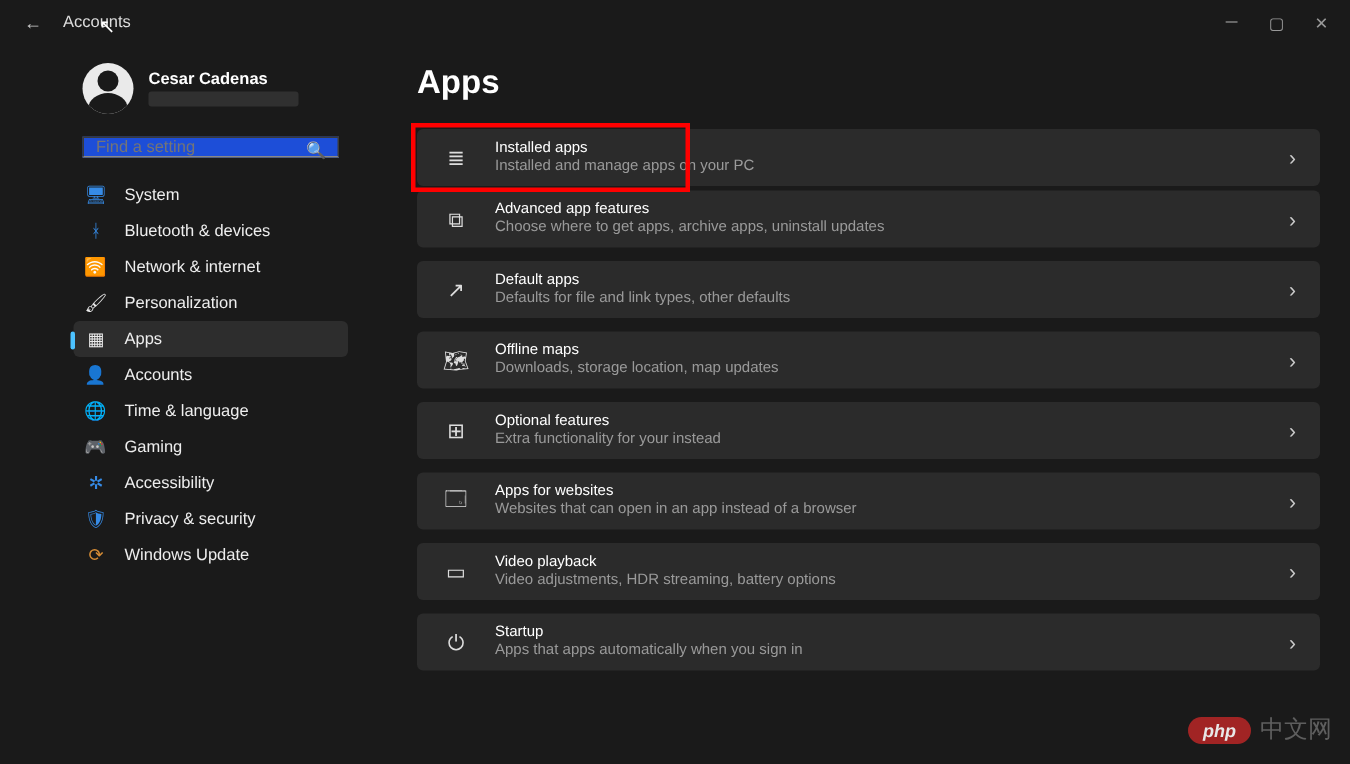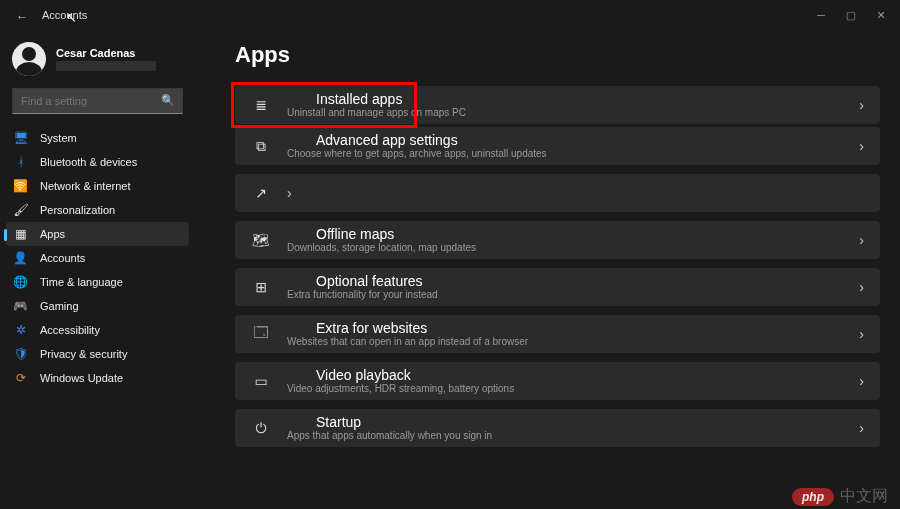--- a/index.html
+++ b/index.html
@@ -8,60 +8,60 @@
   
   .titlebar { height: 30px; display: flex; align-items: center; justify-content: space-between; padding: 0 4px; }
   .titlebar-left { display: flex; align-items: center; gap: 12px; padding-left: 10px; }
   .back-btn { width: 16px; height: 16px; display:flex; align-items:center; justify-content:center; cursor:pointer; color:#ccc; font-size:12px;}
   .app-title { font-size: 11px; color: #ddd; }
   .titlebar-right { display: flex; }
   .tb-btn { width: 30px; height: 30px; display:flex; align-items:center; justify-content:center; font-size:11px; color:#999; cursor:pointer; }
   .cursor { position:absolute; top: 10px; left: 66px; font-size:13px; color:#fff; pointer-events:none; }
 
   
-  .layout { display:flex; height: calc(100% - 30px); }
+  .layout { display:flex; height: calc(100% - 30px); padding-left: 43px; }
   .sidebar { width: 195px; padding: 8px 0 0 0; }
   .main { flex:1; padding: 10px 20px 0 40px; overflow-y:auto; }
 
   
   .userblock { display:flex; align-items:center; padding: 4px 12px 12px 12px; gap:10px; }
   .avatar { width: 34px; height: 34px; border-radius:50%; background:#eaeaea; position:relative; overflow:hidden; }
   .avatar::before { content:""; position:absolute; width:14px; height:14px; border-radius:50%; background:#1a1a1a; top:5px; left:10px;}
   .avatar::after { content:""; position:absolute; width:26px; height:20px; border-radius:50% 50% 0 0; background:#1a1a1a; top:20px; left:4px;}
   .userinfo { display:flex; flex-direction:column; gap:2px; }
   .username { font-size:11px; font-weight:600; }
   .useremail { width:100px; height:10px; background:#303030; border-radius:2px; }
 
   
   .searchwrap { margin: 0 12px 12px 12px; position:relative; }
-  .search { width:100%; height:26px; background:#404040; border:1px solid #3a3a3a; border-bottom:1px solid #888; color:#bbb; font-size:11px; padding:0 8px; }
+  .search { width:100%; height:14px; background:#1d4ed8; border:1px solid #3a3a3a; border-bottom:1px solid #888; color:#bbb; font-size:11px; padding:0 8px; }
   .search-icon { position:absolute; right:8px; top:6px; color:#bbb; font-size:11px; }
 
   
   .nav { display:flex; flex-direction:column; }
   .nav-item { display:flex; align-items:center; gap:12px; padding:6px 14px; font-size:11px; color:#eee; cursor:pointer; position:relative; height:24px;}
   .nav-item.selected { background:#2d2d2d; border-radius:4px; margin:0 6px; padding:6px 8px;}
   .nav-item.selected::before { content:""; position:absolute; left:-2px; top:7px; width:3px; height:12px; background:#4cc2ff; border-radius:2px;}
   .nav-icon { width:14px; height:14px; display:flex; align-items:center; justify-content:center; font-size:12px;}
 
   
   .page-title { font-size:22px; font-weight:600; margin: 2px 0 18px 0;}
   .cards { display:flex; flex-direction:column; gap:3px; }
   .card { background:#2b2b2b; height:38px; display:flex; align-items:center; padding:0 16px; cursor:pointer; border-radius:4px;}
   .card.gap-before { margin-top:6px; }
   .card-icon { width:20px; height:20px; display:flex; align-items:center; justify-content:center; color:#ddd; font-size:14px; margin-right:16px;}
   .card-text { display:flex; flex-direction:column; line-height:1.2; flex:1;}
-  .card-title { font-size:14px; font-weight:500; color:#fff;margin-left:29px;}
+  .card-title { font-size:10px; font-weight:500; color:#fff;}
   .card-sub { font-size:10px; color:#9a9a9a;}
   .card-chevron { color:#ccc; font-size:14px;}
   .highlight-wrap { position:relative;}
   .highlight-box { position:absolute; top:-4px; left:-4px; width:186px; height:46px; border:3px solid #ff0000; pointer-events:none; z-index:2;}
 
   
-  .watermark { position:absolute; right:12px; bottom:2px; display:flex; align-items:center; gap:6px; opacity:0.9;}
+  .watermark { position:absolute; right:12px; bottom:12px; display:flex; align-items:center; gap:6px; opacity:0.9;}
   .wm-pill { background:#b02626; color:#fff; font-weight:bold; font-size:12px; padding:2px 10px; border-radius:10px; font-style:italic;}
   .wm-text { font-size:16px; color:#666;}
 
   
   .ic-blue { color:#368be6;}
   .ic-cyan { color:#36c0e6;}
   .ic-teal { color:#3ba8a8;}
   .ic-orange { color:#d48b35;}
   .ic-white { color:#eaeaea;}
   .ic-mag { color:#c05793;}
@@ -145,39 +145,43 @@
   </div>
 
   <div class="main">
     <div class="page-title">Apps</div>
     <div class="cards" id="cards">
         <div class="highlight-wrap">
           <div class="card">
             <div class="card-icon">≣</div>
             <div class="card-text">
               <div class="card-title">Installed apps</div>
-              <div class="card-sub">Uninstall and manage apps on maps PC</div>
+              <div class="card-sub">Installed and manage apps on your PC</div>
             </div>
             <div class="card-chevron">›</div>
           </div>
           <div class="highlight-box"></div>
         </div>
         <div class="highlight-wrap">
           <div class="card">
             <div class="card-icon">⧉</div>
             <div class="card-text">
-              <div class="card-title">Advanced app settings</div>
+              <div class="card-title">Advanced app features</div>
               <div class="card-sub">Choose where to get apps, archive apps, uninstall updates</div>
             </div>
             <div class="card-chevron">›</div>
           </div>
         </div>
         <div class="highlight-wrap">
           <div class="card gap-before">
             <div class="card-icon">↗</div>
+            <div class="card-text">
+              <div class="card-title">Default apps</div>
+              <div class="card-sub">Defaults for file and link types, other defaults</div>
+            </div>
             <div class="card-chevron">›</div>
           </div>
         </div>
         <div class="highlight-wrap">
           <div class="card gap-before">
             <div class="card-icon">🗺</div>
             <div class="card-text">
               <div class="card-title">Offline maps</div>
               <div class="card-sub">Downloads, storage location, map updates</div>
             </div>
@@ -191,21 +195,21 @@
               <div class="card-title">Optional features</div>
               <div class="card-sub">Extra functionality for your instead</div>
             </div>
             <div class="card-chevron">›</div>
           </div>
         </div>
         <div class="highlight-wrap">
           <div class="card gap-before">
             <div class="card-icon">🗔</div>
             <div class="card-text">
-              <div class="card-title">Extra for websites</div>
+              <div class="card-title">Apps for websites</div>
               <div class="card-sub">Websites that can open in an app instead of a browser</div>
             </div>
             <div class="card-chevron">›</div>
           </div>
         </div>
         <div class="highlight-wrap">
           <div class="card gap-before">
             <div class="card-icon">▭</div>
             <div class="card-text">
               <div class="card-title">Video playback</div>

